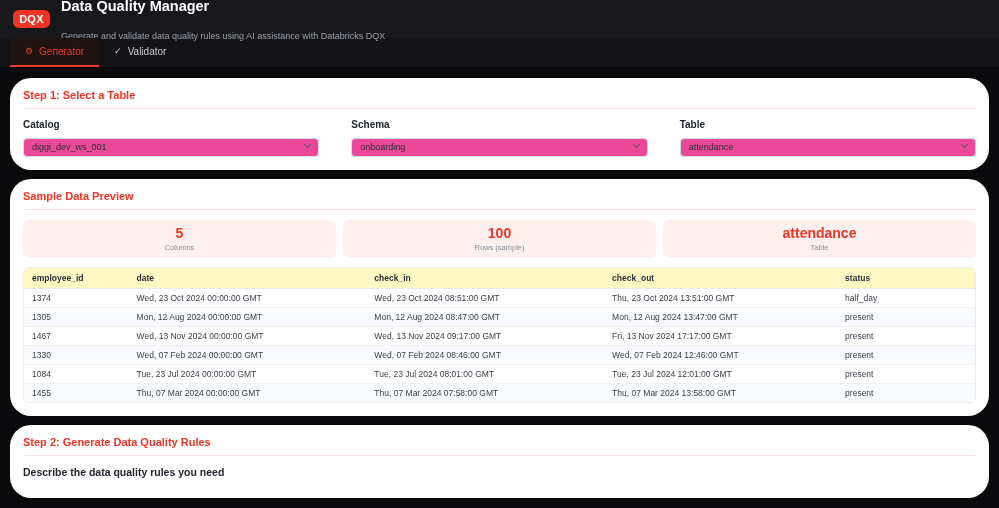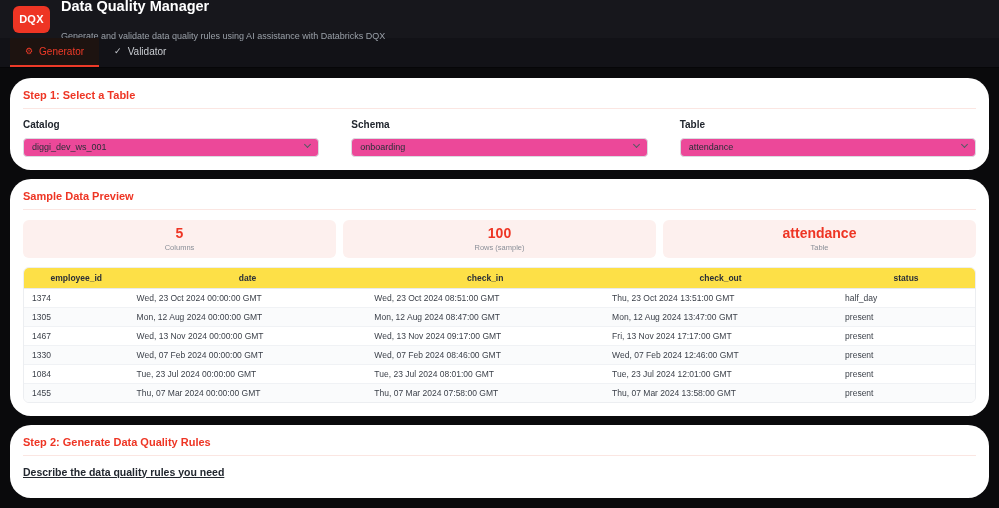--- a/index.html
+++ b/index.html
@@ -12,21 +12,21 @@
   
   .header {
     height: 38px;
     background: #17171c;
     display: flex;
     align-items: center;
     padding: 0 13px;
     gap: 11px;
   }
   .logo {
-    width: 37px; height: 27px;
+    width: 37px; height: 18px;
     background: #ee3524;
     border-radius: 6px;
     color: #fff;
     font-weight: bold;
     font-size: 11px;
     display: flex; align-items: center; justify-content: center;
     letter-spacing: .3px;
   }
   .header-text { display: flex; flex-direction: column; gap: 17px; }
   .title { color: #ffffff; font-size: 14.5px; font-weight: bold; }
@@ -130,22 +130,22 @@
     border-radius: 6px;
     overflow: hidden;
   }
   table {
     width: 100%;
     border-collapse: collapse;
     table-layout: fixed;
     font-size: 8.5px;
   }
   th {
-    background: #fde047;
-    text-align: center;
+    background: #fef9c3;
+    text-align: left;
     font-weight: bold;
     color: #2a2f38;
     padding: 5px 8px;
     border-bottom: 1px solid #e8eaee;
   }
   td {
     padding: 4px 8px;
     color: #3a3f48;
     border-bottom: 1px solid #f0f2f5;
     white-space: nowrap;
@@ -163,21 +163,20 @@
     font-size: 8.5px;
     color: #3a3f48;
   }
   
   .describe-label {
     font-size: 10.5px;
     font-weight: 600;
     color: #22272f;
     margin: 2px 0 7px;
     display: block;
-    text-decoration: underline;
   }
 </style>
 </head>
 <body>
 
 <div class="header">
   <div class="logo">DQX</div>
   <div class="header-text">
     <div class="title">Data Quality Manager</div>
     <div class="subtitle">Generate and validate data quality rules using AI assistance with Databricks DQX</div>

